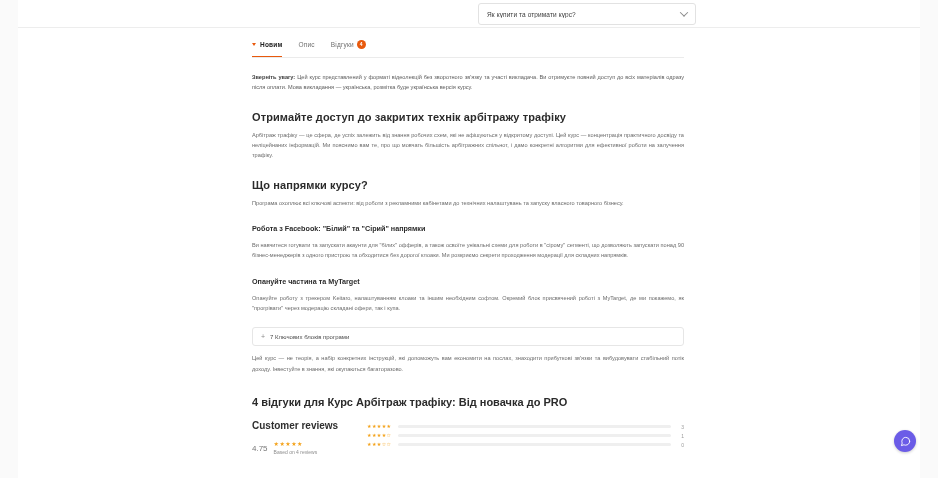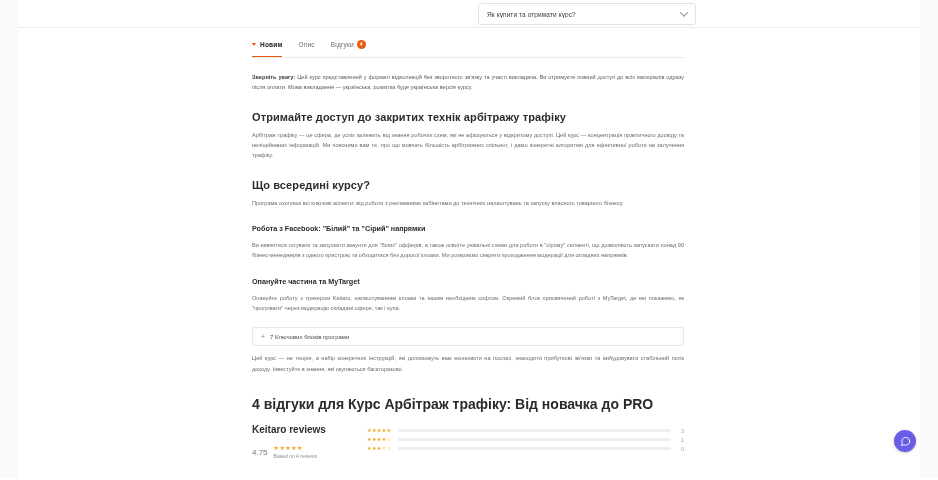--- a/index.html
+++ b/index.html
@@ -165,21 +165,21 @@
     line-height: 1;
   }
   .accordion .atitle {
     font-size: 6px;
     color: #4a4a4a;
   }
 
   
   h2.reviews-title {
     margin: 22px 0 0 0;
-    font-size: 14px;
+    font-size: 11px;
     color: #2b2b2b;
     font-weight: bold;
   }
 
   
   .reviews-wrap {
     margin-top: 12px;
     display: flex;
     align-items: flex-start;
   }
@@ -292,41 +292,41 @@
       </div>
     </div>
 
     <p class="lead">
       <b>Зверніть увагу:</b><span> Цей курс представлений у форматі відеолекцій без зворотного зв'язку та участі викладача. Ви отримуєте повний доступ до всіх матеріалів одразу після оплати. Мова викладання — українська, розмітка буде українська версія курсу.</span>
     </p>
 
     <h2 class="sec">Отримайте доступ до закритих технік арбітражу трафіку</h2>
     <p class="body">Арбітраж трафіку — це сфера, де успіх залежить від знання робочих схем, які не афішуються у відкритому доступі. Цей курс — концентрація практичного досвіду та неліцейнаних інформацій. Ми пояснимо вам те, про що мовчать більшість арбітражних спільнот, і дамо конкретні алгоритми для ефективної роботи на залучення трафіку.</p>
 
-    <h2 class="sec">Що всередині курсу?</h2>
+    <h2 class="sec">Що напрямки курсу?</h2>
     <p class="body">Програма охоплює всі ключові аспекти: від роботи з рекламними кабінетами до технічних налаштувань та запуску власного товарного бізнесу.</p>
 
     <h3 class="sub">Робота з Facebook: "Білий" та "Сірий" напрямки</h3>
     <p class="body">Ви навчитеся готувати та запускати акаунти для "білих" офферів, а також освоїте унікальні схеми для роботи в "сірому" сегменті, що дозволяють запускати понад 90 бізнес-менеджерів з одного пристрою та обходитися без дорогої клоаки. Ми розкриємо секрети проходження модерації для складних напрямків.</p>
 
     <h3 class="sub">Опануйте частина та MyTarget</h3>
     <p class="body">Опануйте роботу з трекером Keitaro, налаштуванням клоаки та іншим необхідним софтом. Окремий блок присвячений роботі з MyTarget, де ми покажемо, як "прогрівати" через модерацію складані офери, так і купа.</p>
 
     <div class="accordion">
       <span class="plus">+</span>
       <span class="atitle">7 Ключових блоків програми</span>
     </div>
 
     <p class="body">Цей курс — не теорія, а набір конкретних інструкцій, які допоможуть вам економити на послах, знаходити прибуткові зв'язки та вибудовувати стабільний потік доходу. Інвестуйте в знання, які окупаються багаторазово.</p>
 
     <h2 class="reviews-title">4 відгуки для Курс Арбітраж трафіку: Від новачка до PRO</h2>
 
     <div class="reviews-wrap">
       <div class="rev-left">
-        <h4>Keitaro reviews</h4>
+        <h4>Customer reviews</h4>
         <div class="score-row">
           <span class="score-num">4.75</span>
           <span class="score-stack">
             <span class="stars">★★★★★</span>
             <span class="based">Based on 4 reviews</span>
           </span>
         </div>
       </div>
 
       <div class="bars">

